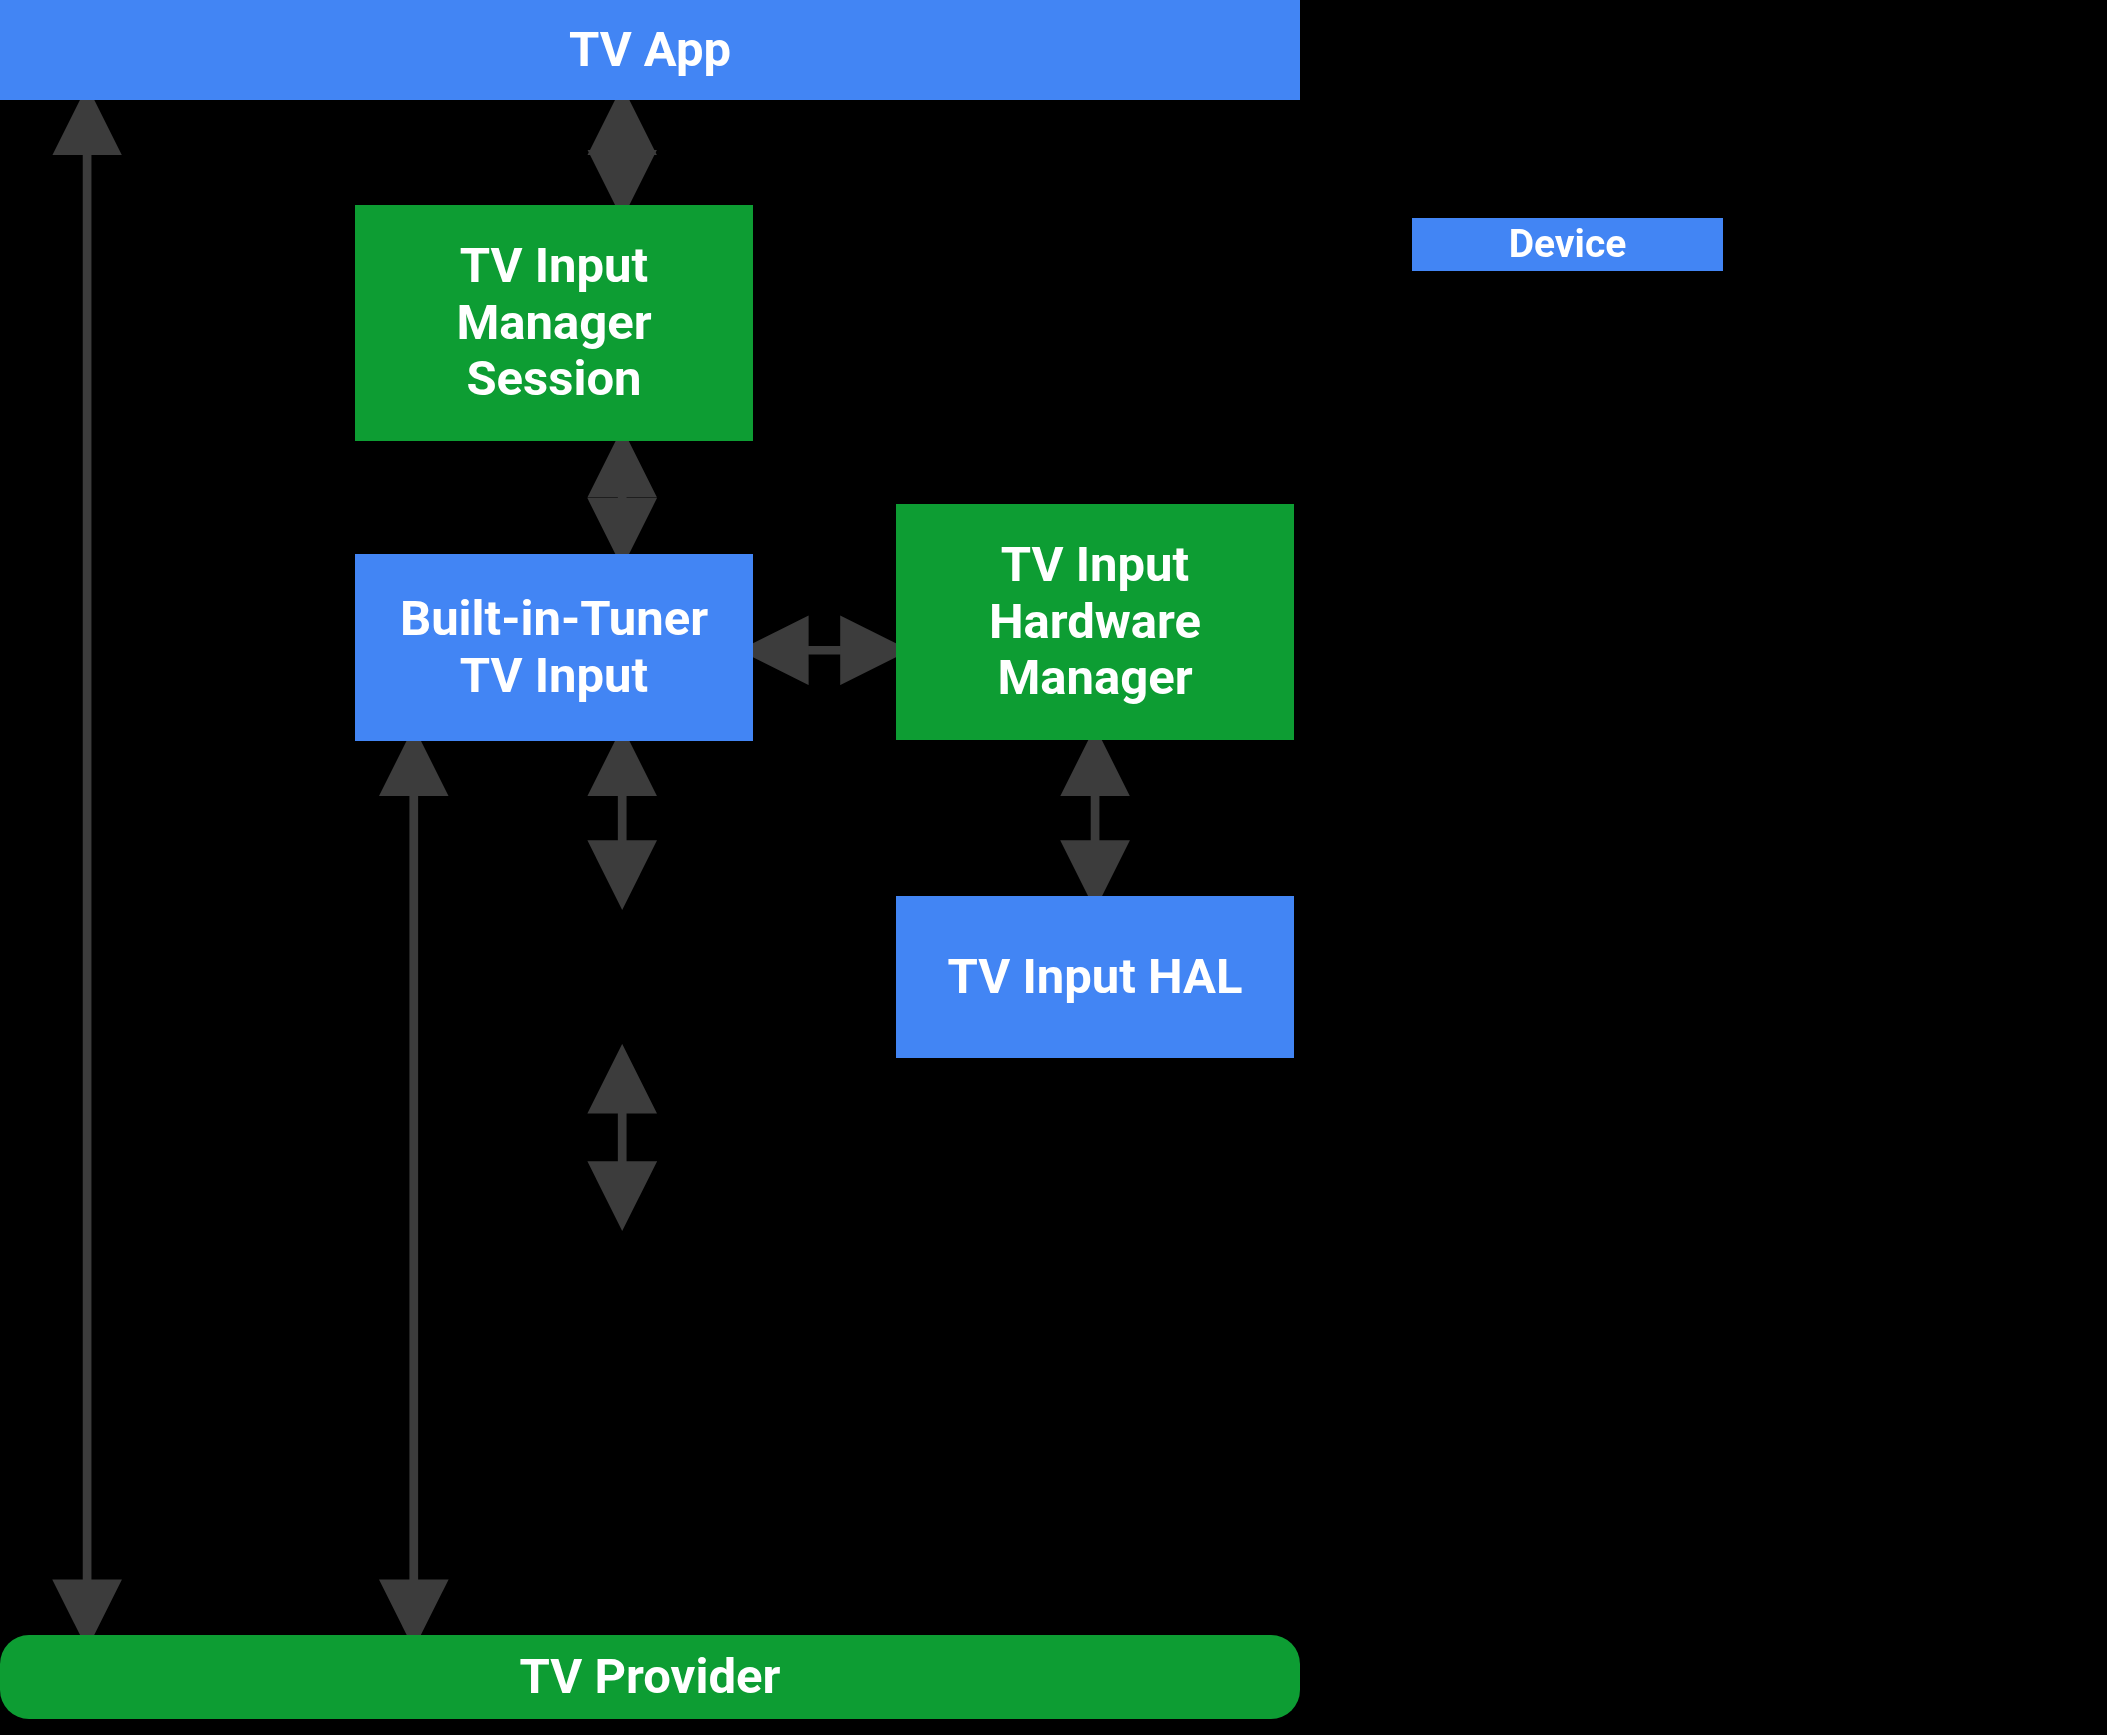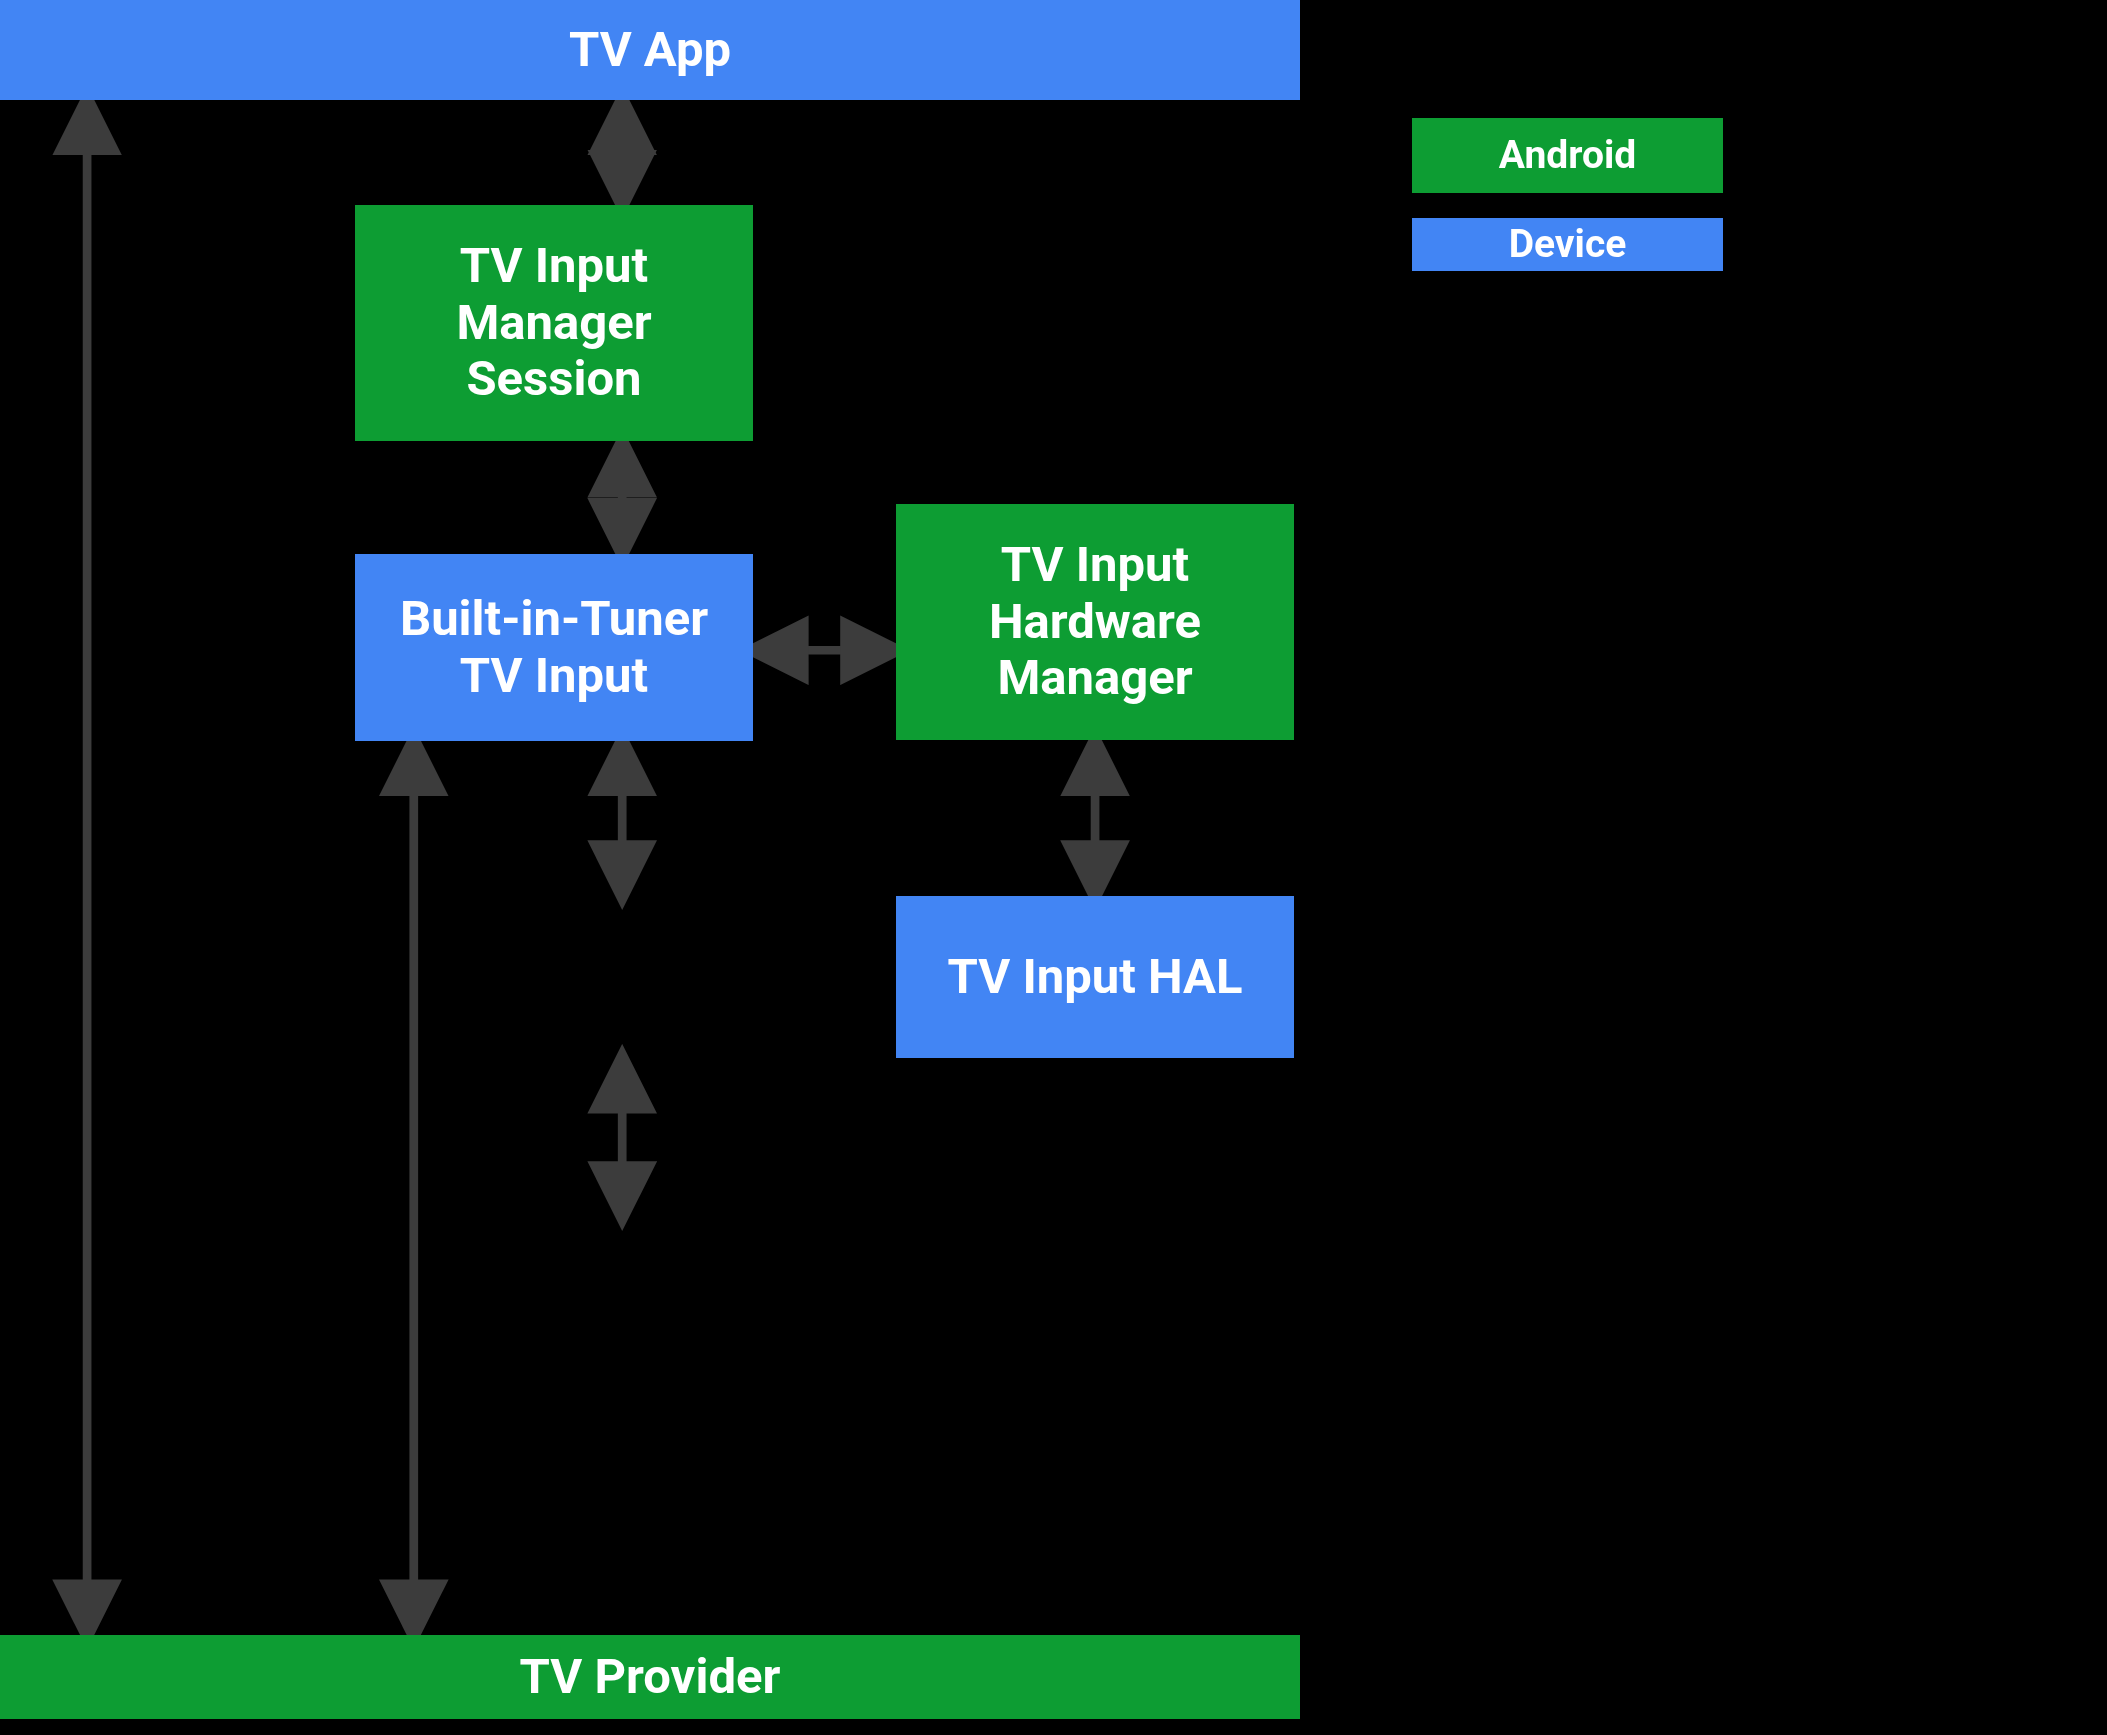--- a/index.html
+++ b/index.html
@@ -66,40 +66,37 @@
         <line x1="1210" y1="1045" x2="1440" y2="1045"></line>
         <line x1="1760" y1="1190" x2="1760" y2="1440"></line>
         <line x1="140" y1="160" x2="140" y2="2628"></line>
         <line x1="665" y1="1190" x2="665" y2="2628"></line>
       </g>
   </svg>
 
 <div class="box blue" style="left: 0px; top: 0px; width: 1300px; height: 100px; font-size: 49px;">
       <span style="white-space: pre-line;">TV App</span>
     </div>
-    <div class="box green" style="left: 0px; top: 1635px; width: 1300px; height: 84px; font-size: 49px;">
+    <div class="box green" style="left: 0px; top: 1635px; width: 1300px; height: 84px; font-size: 49px; border-radius: 29px;">
       <span style="white-space: pre-line;">TV Provider</span>
     </div>
     <div class="box green" style="left: 355px; top: 205px; width: 398px; height: 236px; font-size: 49px;">
       <span style="white-space: pre-line;">TV Input
 Manager
 Session</span>
     </div>
     <div class="box blue" style="left: 355px; top: 554px; width: 398px; height: 187px; font-size: 49px;">
       <span style="white-space: pre-line;">Built-in-Tuner
 TV Input</span>
     </div>
     <div class="box green" style="left: 896px; top: 504px; width: 398px; height: 236px; font-size: 49px;">
       <span style="white-space: pre-line;">TV Input
 Hardware
 Manager</span>
     </div>
     <div class="box blue" style="left: 896px; top: 896px; width: 398px; height: 162px; font-size: 49px;">
       <span style="white-space: pre-line;">TV Input HAL</span>
     </div>
-    <div class="box green legend" style="left: 1412px; top: 118px; width: 311px; height: 75px; font-size: 39px;">
-      <span style="white-space: pre-line;">Android</span>
-    </div>
     <div class="box blue legend" style="left: 1412px; top: 218px; width: 311px; height: 53px; font-size: 39px;">
       <span style="white-space: pre-line;">Device</span>
     </div>
   </div>
 
 
 </body></html>

